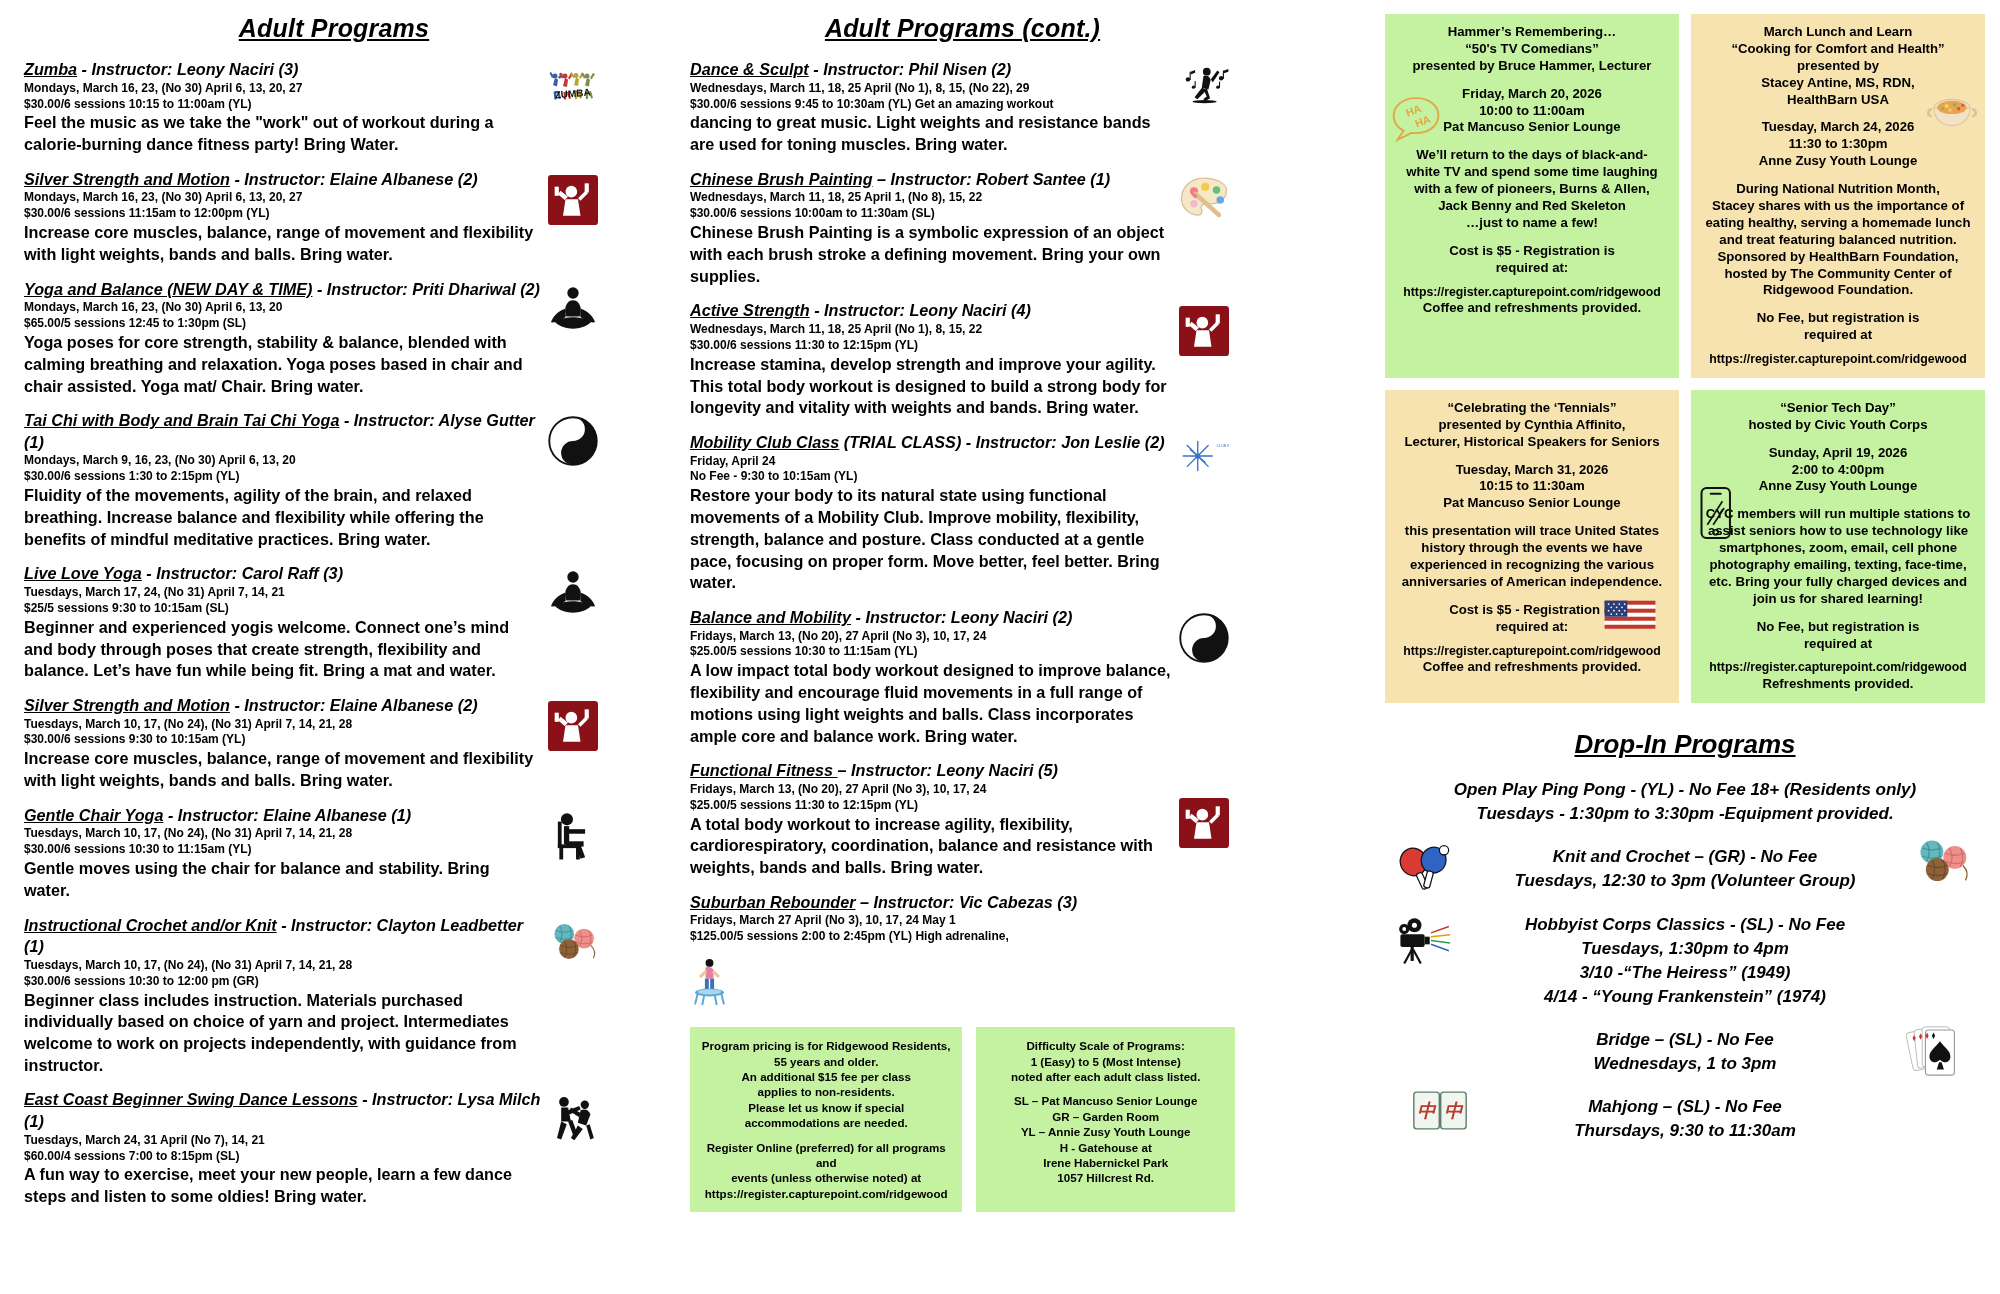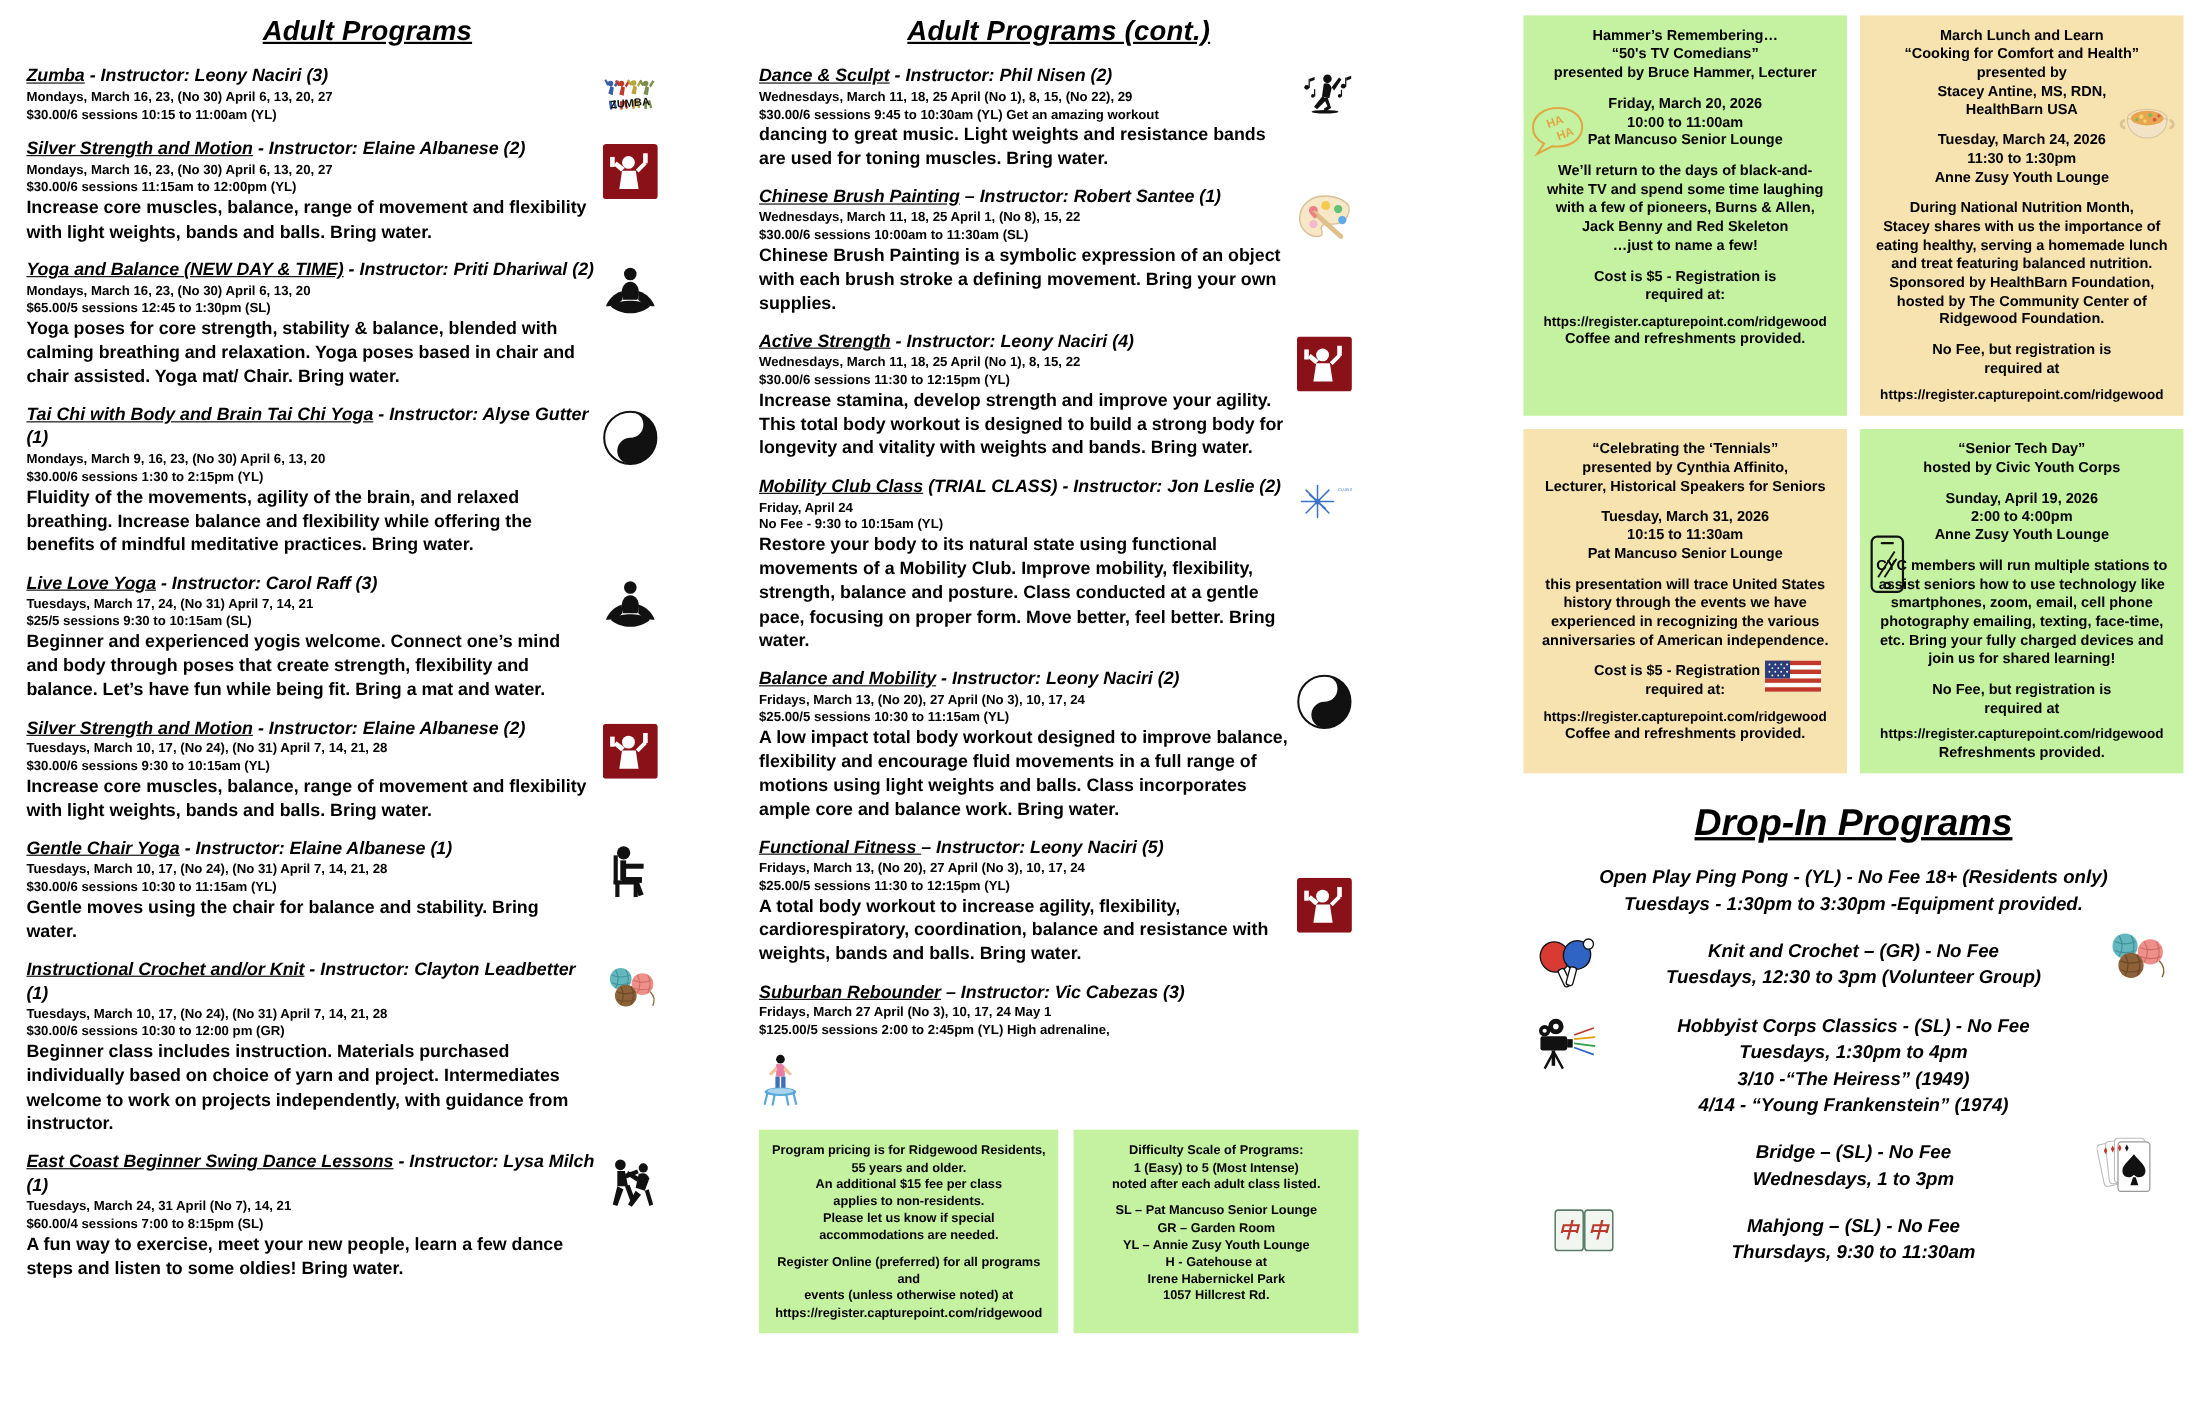--- a/index.html
+++ b/index.html
@@ -51,40 +51,41 @@
     box-sizing:border-box;padding:11px 9px;background:#c5f2a0;
     font-size:11.6px;font-weight:bold;line-height:1.33;text-align:center;
   }
   .note.a{width:295px;}
   .note.b{width:280px;}
   .note p{margin:0;}
   .note .sp{height:9px;}
 
   
   .dropin-title{
-    text-align:center;font-size:34px;font-weight:bold;font-style:italic;
+    text-align:center;font-size:26px;font-weight:bold;font-style:italic;
     text-decoration:underline;margin:26px 0 18px 0;
   }
   .di-item{text-align:center;font-size:17px;font-weight:bold;font-style:italic;line-height:1.42;margin-bottom:19px;}
   .di-item p{margin:0;}
   svg{display:block;}
 </style>
 </head>
 <body>
 
 <div class="page">
 
   <div class="col-left">
     <div class="col-title">Adult Programs</div>
     <div id="left-list">
         <div class="prog" style="display:flex;align-items:flex-start;">
      <div style="flex:1 1 auto;min-width:0;">
        <div class="hd"><u>Zumba</u><span> - Instructor: Leony Naciri (3)</span></div>
        <div class="ln">Mondays, March 16, 23, (No 30)  April 6, 13, 20, 27</div>
        <div class="ln">$30.00/6 sessions 10:15 to 11:00am (YL)</div>
+       <div class="body">Feel the music as we take the "work" out of workout during a calorie-burning dance fitness party! Bring Water.</div>
      </div>
      <div style="flex:0 0 62px;display:flex;justify-content:center;align-items:center;padding-top:6px;">
             <div class="prog-icon">
               <svg width="50" height="39" viewBox="0 0 100 78">
         <g>
         <path d="M10 40 l4-14 6 3 -2 14z" fill="#3b5ea8"></path>
                   <circle cx="14" cy="22" r="5" fill="#3b5ea8"></circle>
         <path d="M8 26 l-5-10 3-2 6 9z" fill="#3b5ea8"></path>
                   <path d="M20 25 l7-9 3 2 -6 10z" fill="#3b5ea8"></path>
         <path d="M11 53 l2 16 4 0 0-16z" fill="#3b5ea8"></path>

